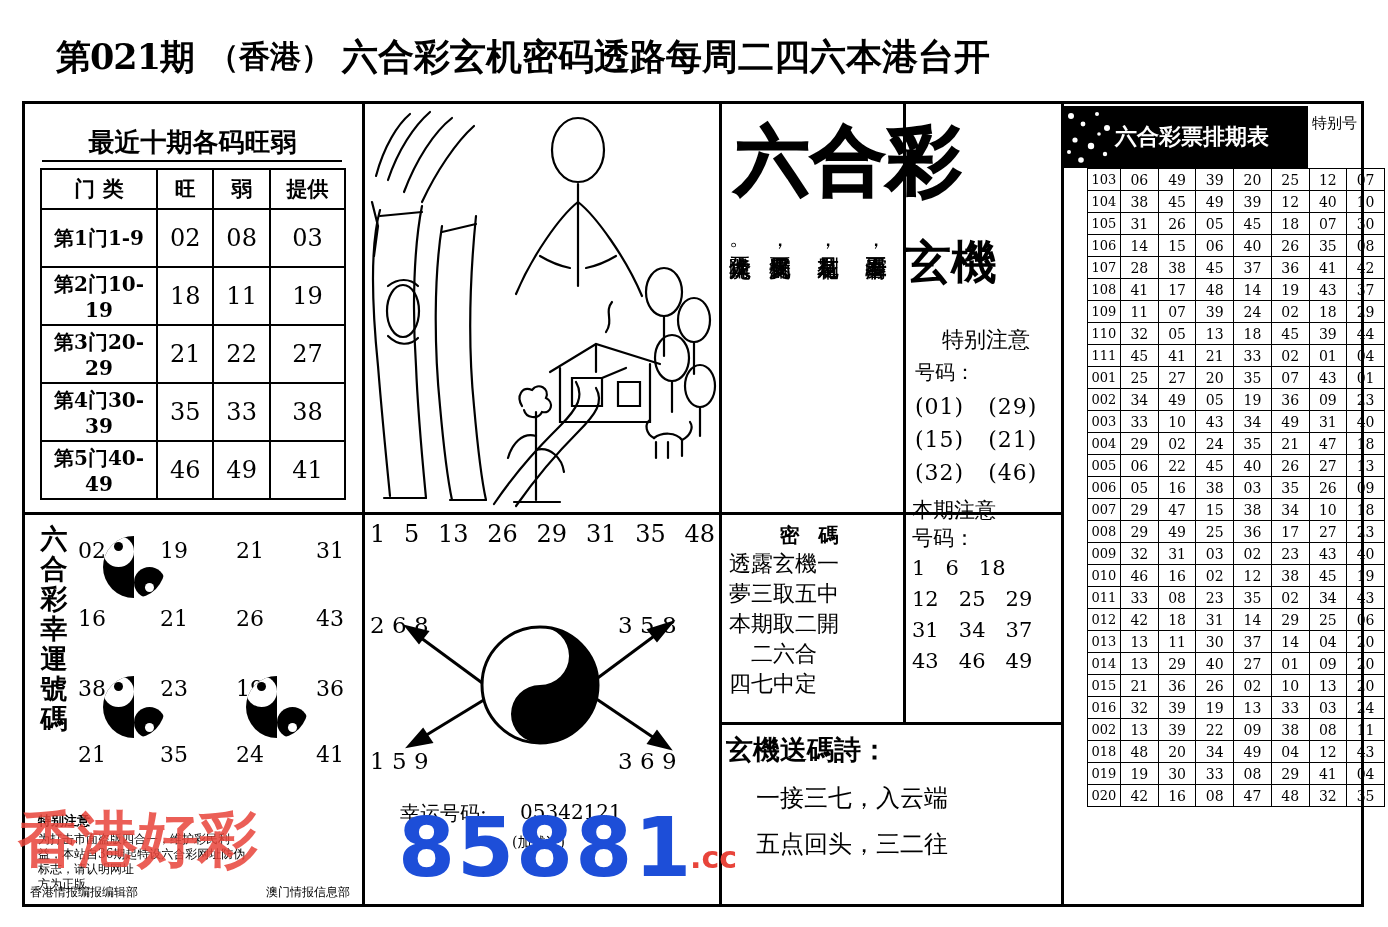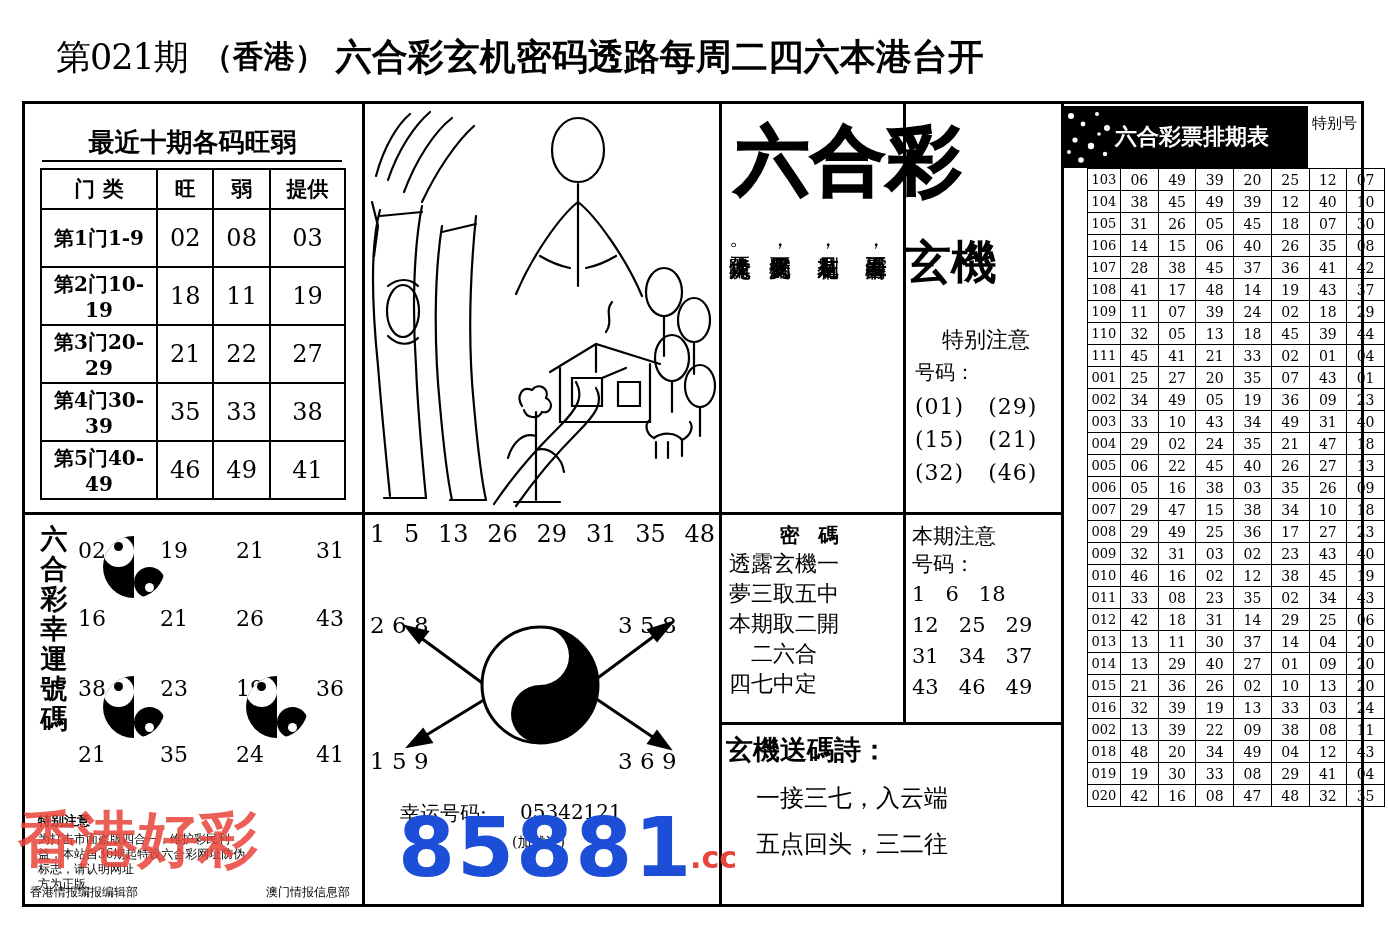--- a/index.html
+++ b/index.html
@@ -1,21 +1,21 @@
 <!DOCTYPE html>
 <html><head>
 <meta charset="utf-8">
 <style>
   html,body{margin:0;padding:0;background:#fff;}
   body{width:1388px;height:927px;font-family:"DejaVu Sans","Liberation Sans",sans-serif;color:#000;overflow:hidden;position:relative;}
   .page{position:absolute;left:0;top:0;width:1388px;height:927px;}
 
   
   .header{position:absolute;left:0;top:26px;width:1388px;height:62px;display:flex;align-items:center;}
-  .hdr-issue{font-size:35px;font-weight:normal;margin-left:56px;letter-spacing:-1px;font-family:"DejaVu Serif","Liberation Serif",serif;}
+  .hdr-issue{font-size:35px;font-weight:bold;margin-left:56px;letter-spacing:-1px;font-family:"DejaVu Serif","Liberation Serif",serif;}
   .hdr-region{font-size:31px;font-weight:bold;margin-left:14px;font-family:"DejaVu Serif","Liberation Serif",serif;}
   .hdr-title{font-size:36px;font-weight:bold;margin-left:10px;letter-spacing:0px;font-family:"DejaVu Serif","Liberation Serif",serif;}
 
   
   .frame{position:absolute;left:22px;top:101px;width:1342px;height:806px;border:3px solid #000;box-sizing:border-box;}
 
   .vline{position:absolute;top:104px;width:3px;height:800px;background:#000;}
 
   
   .ltitle{position:absolute;left:40px;top:125px;width:305px;text-align:center;font-size:26px;font-weight:bold;font-family:"DejaVu Serif","Liberation Serif",serif;}
@@ -64,21 +64,21 @@
   .notice1 .row{font-size:22px;margin-top:8px;letter-spacing:1px;}
 
   .hline-r1{position:absolute;left:719px;top:512px;width:342px;height:3px;background:#000;}
   .hline-r2{position:absolute;left:719px;top:722px;width:342px;height:3px;background:#000;}
   .vline-r{position:absolute;left:903px;top:104px;width:3px;height:618px;background:#000;}
 
   .mima{position:absolute;left:723px;top:522px;width:178px;text-align:center;font-family:"DejaVu Serif","Liberation Serif",serif;}
   .mima .h{font-size:20px;font-weight:bold;letter-spacing:6px;}
   .mima .l{font-size:22px;line-height:30px;text-align:left;padding-left:6px;}
 
-  .benqi{position:absolute;left:912px;top:522px;width:146px;font-family:"DejaVu Serif","Liberation Serif",serif;}
+  .benqi{position:absolute;left:912px;top:496px;width:146px;font-family:"DejaVu Serif","Liberation Serif",serif;}
   .benqi .h{font-size:21px;}
   .benqi .g{font-size:21px;line-height:29px;margin-top:2px;}
 
   .songma{position:absolute;left:726px;top:732px;width:330px;font-family:"DejaVu Serif","Liberation Serif",serif;}
   .songma .h{font-size:27px;font-weight:bold;}
   .songma .l{font-size:24px;margin-top:14px;margin-left:30px;}
   .fr-banner{position:absolute;left:1063px;top:106px;width:245px;height:62px;background:#000;color:#fff;}
   .fr-banner span{position:absolute;left:52px;top:16px;font-size:22px;font-weight:bold;color:#fff;font-family:"DejaVu Serif","Liberation Serif",serif;}
   .fr-speckle{position:absolute;left:0;top:0;width:52px;height:62px;}
   .fr-tehao{position:absolute;left:1308px;top:106px;width:53px;height:62px;font-size:15px;text-align:center;line-height:18px;padding-top:8px;box-sizing:border-box;font-family:"DejaVu Serif","Liberation Serif",serif;}

